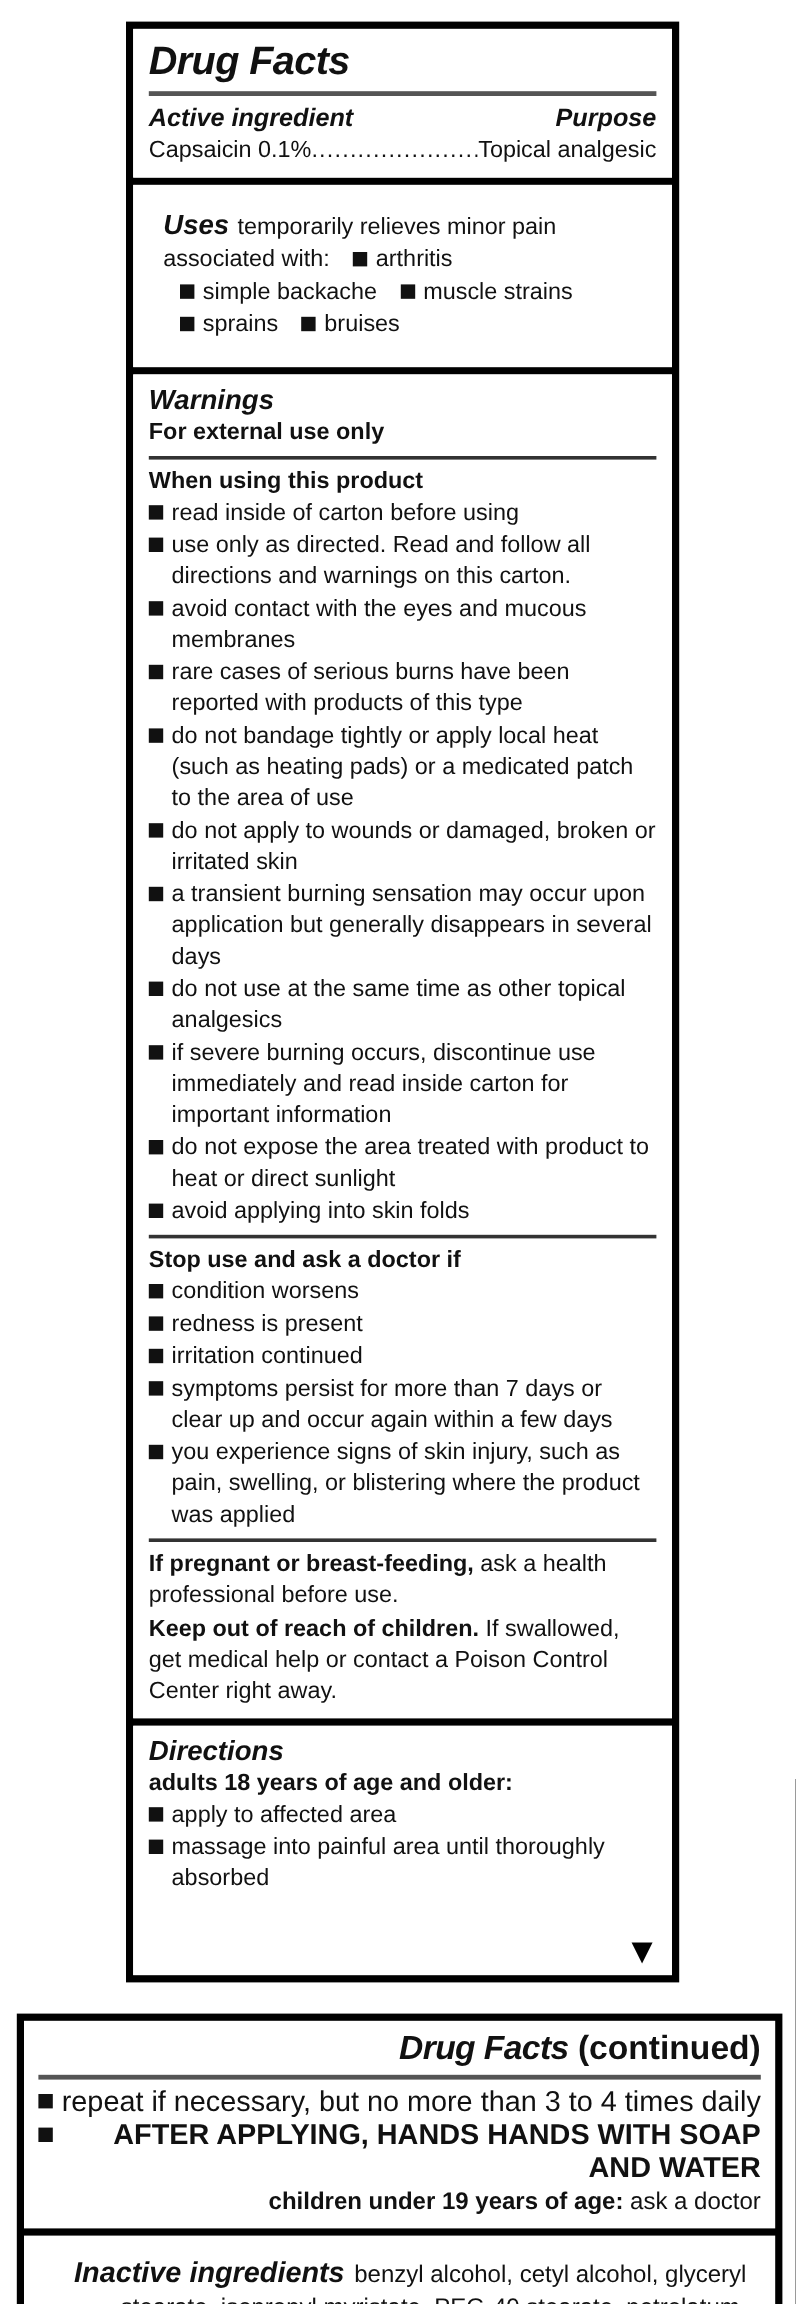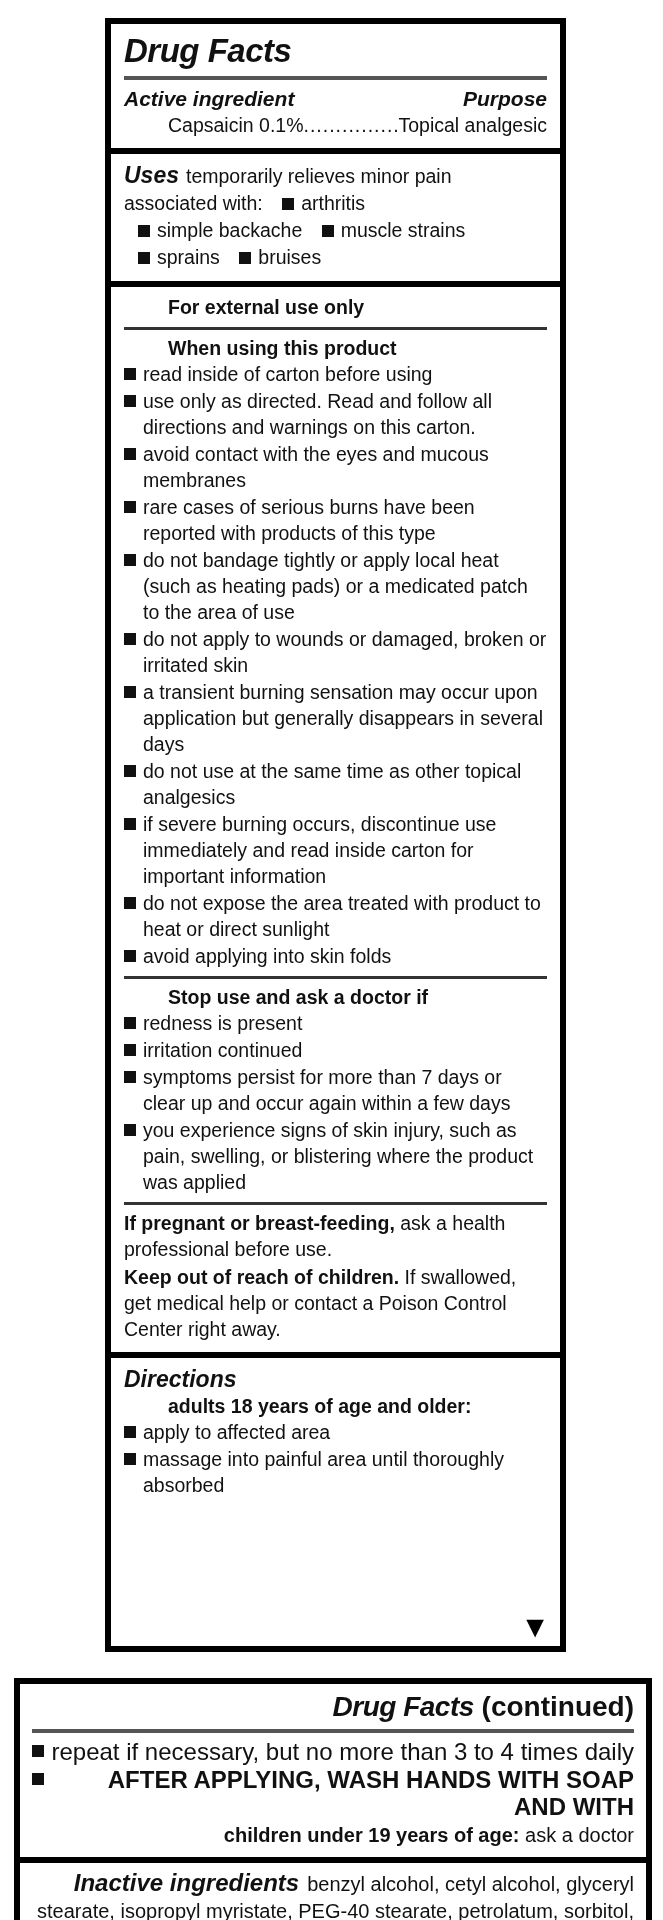--- a/index.html
+++ b/index.html
@@ -16,30 +16,30 @@
   .main-box{left:105px;top:18px;width:461px;height:1634px;}
   .cont-box{left:14px;top:1678px;width:638px;min-height:232px;}
   .panel{background:#fff;padding:7px 13px 10px 13px;box-shadow:inset 0 0 0 1px #fff;}
   .panel-directions{flex:1;position:relative;}
   .panel-cont{padding:6px 12px 8px 12px;text-align:right;}
 
   .df-title{font-size:33px;font-weight:bold;font-style:italic;line-height:1.1;letter-spacing:-0.5px;margin:2px 0 0 0;}
   .title-rule{border:none;border-top:4px solid #555;margin:7px 0 6px 0;}
   .thin-rule{border:none;border-top:3px solid #333;margin:7px 0 5px 0;}
 
-  .txt{font-size:19.5px;line-height:26px;margin-left:44px;}
+  .txt{font-size:19.5px;line-height:26px;}
   .row{display:flex;align-items:flex-end;}
   .colhead{font-size:21px;font-weight:bold;font-style:italic;line-height:26px;}
   .spacer{flex:1;}
   .leader{flex:1;overflow:hidden;white-space:nowrap;font-size:19.5px;letter-spacing:1px;}
   .nowrap{white-space:nowrap;}
 
   .sec-head{font-size:23px;font-weight:bold;font-style:italic;line-height:28px;}
   .bold{font-weight:bold;}
-  .flowtext{margin:0;font-size:19.5px;line-height:27px;}
+  .flowtext{margin:12px;font-size:19.5px;line-height:27px;}
   .flowtext .sec-head{margin-right:7px;}
 
   .sq{display:inline-block;width:12px;height:12px;background:#111;flex:none;}
   .uitem{white-space:nowrap;margin-left:14px;}
   .uitem .sq{margin-right:7px;vertical-align:baseline;}
 
   .bullet{display:flex;margin:0 0 1px 0;}
   .bullet .sq{margin:7px 7px 0 0;}
   .btxt{font-size:19.5px;line-height:26px;flex:1;}
 
@@ -79,20 +79,21 @@
       <span class="sec-head">Uses</span><span>temporarily relieves minor pain associated with:</span>
       <span class="uitem"><span class="sq"></span><span>arthritis</span></span>
       <span class="uitem"><span class="sq"></span><span>simple backache</span></span>
       <span class="uitem"><span class="sq"></span><span>muscle strains</span></span>
       <span class="uitem"><span class="sq"></span><span>sprains</span></span>
       <span class="uitem"><span class="sq"></span><span>bruises</span></span>
     </p>
   </div>
 
   <div class="panel">
+    <div class="sec-head">Warnings</div>
     <div class="txt bold">For external use only</div>
     <hr class="thin-rule">
 
     <div class="txt bold">When using this product</div>
     <div class="bullet">
         <span class="sq"></span>
         <span class="btxt">read inside of carton before using</span>
       </div>
     <div class="bullet">
         <span class="sq"></span>
@@ -130,20 +131,24 @@
         <span class="sq"></span>
         <span class="btxt">do not expose the area treated with product to heat or direct sunlight</span>
       </div>
     <div class="bullet">
         <span class="sq"></span>
         <span class="btxt">avoid applying into skin folds</span>
       </div>
 
     <hr class="thin-rule">
     <div class="txt bold">Stop use and ask a doctor if</div>
+    <div class="bullet">
+        <span class="sq"></span>
+        <span class="btxt">condition worsens</span>
+      </div>
     <div class="bullet">
         <span class="sq"></span>
         <span class="btxt">redness is present</span>
       </div>
     <div class="bullet">
         <span class="sq"></span>
         <span class="btxt">irritation continued</span>
       </div>
     <div class="bullet">
         <span class="sq"></span>
@@ -179,21 +184,21 @@
 
   <div class="panel panel-cont">
     <h2 class="cont-title"><span class="it">Drug Facts</span><span> (continued)</span></h2>
     <hr class="cont-rule">
     <div class="bullet cont-bullet">
         <span class="sq"></span>
         <span class="btxt">repeat if necessary, but no more than 3 to 4 times daily</span>
       </div>
     <div class="bullet cont-bullet">
         <span class="sq"></span>
-        <span class="btxt bold">AFTER APPLYING, WASH HANDS WITH SOAP AND WITH</span>
+        <span class="btxt bold">AFTER APPLYING, HANDS HANDS WITH SOAP AND WATER</span>
       </div>
     <p class="para cont-txt"><span class="bold">children under 19 years of age:</span><span> ask a doctor</span></p>
   </div>
 
   <div class="panel panel-cont">
     <p class="flowtext cont-txt">
       <span class="inactive-head">Inactive ingredients</span><span>benzyl alcohol, cetyl alcohol, glyceryl stearate, isopropyl myristate, PEG-40 stearate, petrolatum, sorbitol, water</span>
     </p>
   </div>
 

